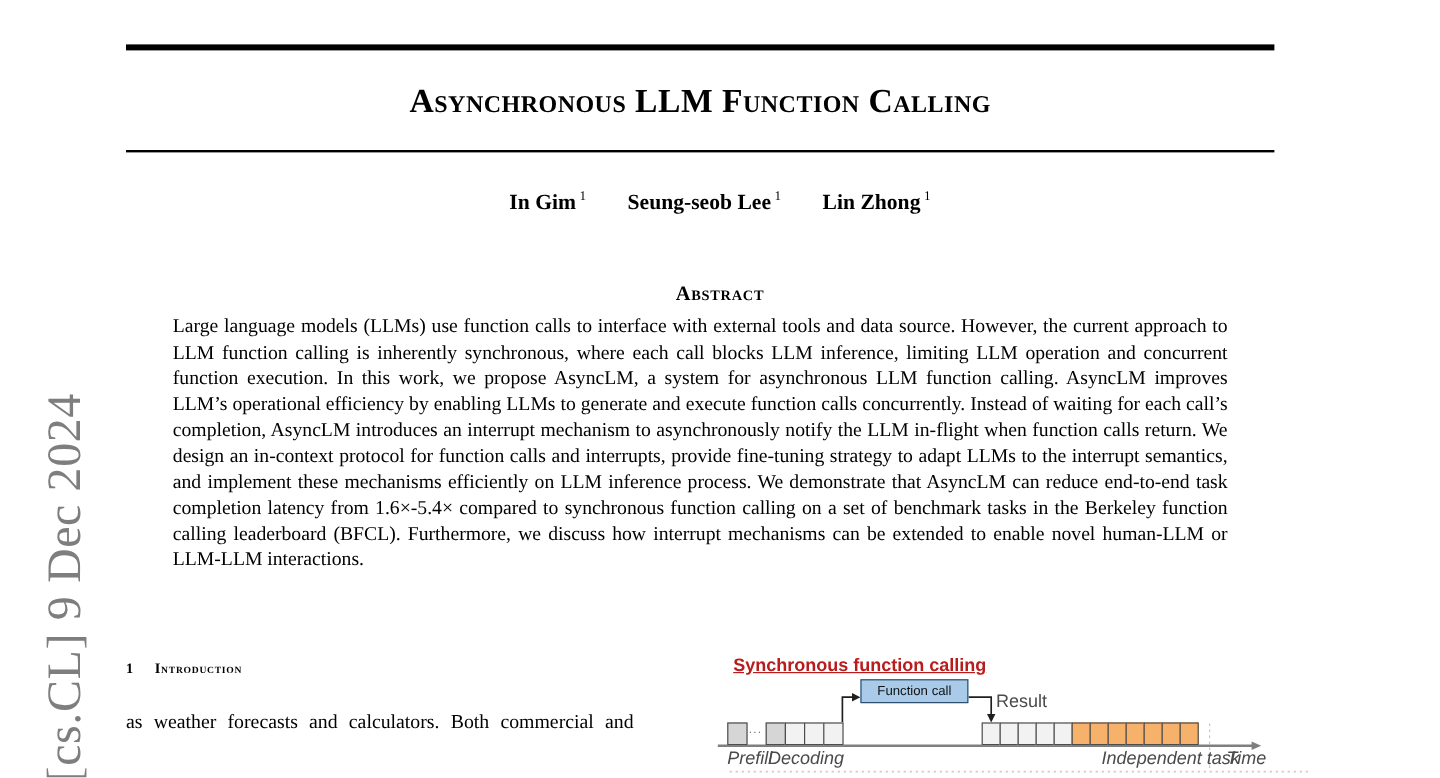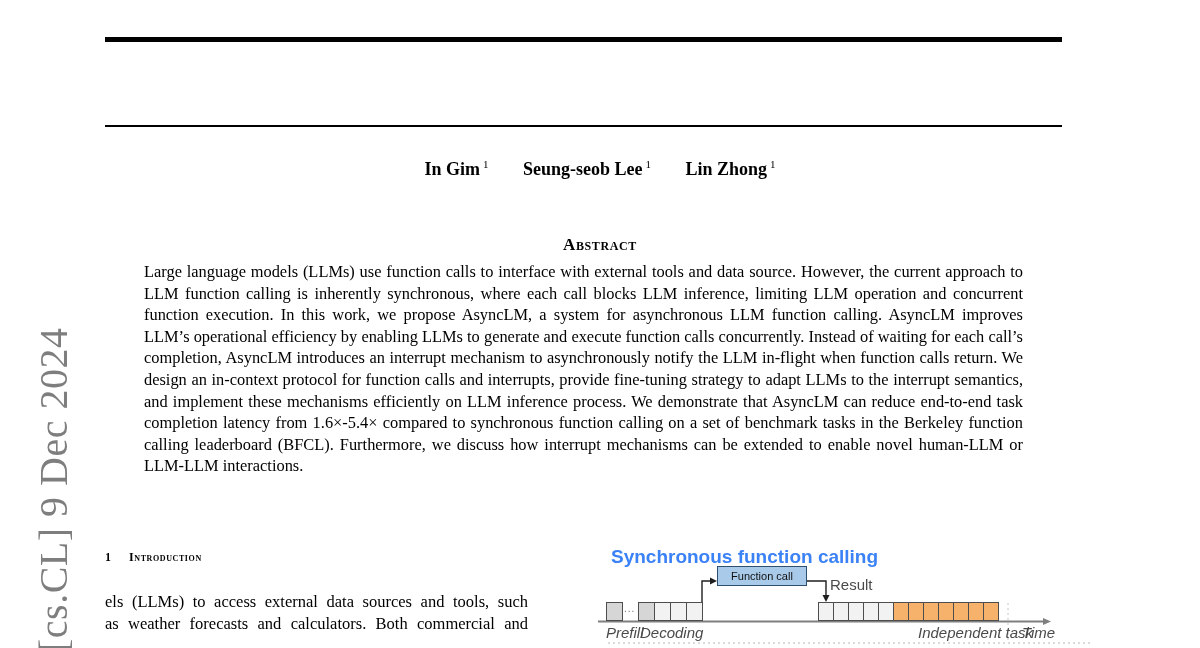--- a/index.html
+++ b/index.html
@@ -43,21 +43,21 @@
   .intro-col{position:absolute;left:105px;top:591px;width:423px;font-size:16.5px;}
   .just-line{
     text-align:justify;text-align-last:justify;line-height:22px;height:22px;
     white-space:normal;overflow:visible;
   }
   
   .figure{
     position:absolute;left:598px;top:545px;width:502px;height:103px;
     font-family:"Liberation Sans",sans-serif;
   }
-  .fig-title{position:absolute;left:13px;top:1px;font-size:19px;font-weight:700;color:#3b82f6;}
+  .fig-title{position:absolute;left:13px;top:1px;font-size:15px;font-weight:700;color:#b91c1c;text-decoration:underline;}
   .fig-svg{position:absolute;left:0;top:0;}
   .fc-box{
     position:absolute;left:119px;top:21px;width:90px;height:20px;
     border:1.4px solid #2f4f6f;box-sizing:border-box;
     display:flex;align-items:center;justify-content:center;
     font-size:11px;color:#111;
   }
   .tl-box{
     position:absolute;top:57px;height:19px;box-sizing:border-box;
     border:1px solid #4d4d4d;
@@ -67,37 +67,37 @@
   .ellipsis{position:absolute;left:26px;top:58px;font-size:10px;color:#777;letter-spacing:1px;}
 </style>
 </head>
 <body>
 
 <div class="page">
 
   <div class="arxiv-stamp" style="color: rgb(126, 126, 126);">[cs.CL] 9 Dec 2024</div>
 
   <div class="rule-thick"></div>
+  <h1 class="title">Asynchronous LLM Function Calling</h1>
   <div class="rule-thin"></div>
 
   <div class="authors">
     <span class="author"><span>In Gim</span><sup>1</sup></span>
     <span class="author"><span>Seung-seob Lee</span><sup>1</sup></span>
     <span class="author"><span>Lin Zhong</span><sup>1</sup></span>
   </div>
 
   <h2 class="abstract-heading">Abstract</h2>
   <p class="abstract-text">Large language models (LLMs) use function calls to interface with external tools and data source. However, the current approach to LLM function calling is inherently synchronous, where each call blocks LLM inference, limiting LLM operation and concurrent function execution. In this work, we propose AsyncLM, a system for asynchronous LLM function calling. AsyncLM improves LLM’s operational efficiency by enabling LLMs to generate and execute function calls concurrently. Instead of waiting for each call’s completion, AsyncLM introduces an interrupt mechanism to asynchronously notify the LLM in-flight when function calls return. We design an in-context protocol for function calls and interrupts, provide fine-tuning strategy to adapt LLMs to the interrupt semantics, and implement these mechanisms efficiently on LLM inference process. We demonstrate that AsyncLM can reduce end-to-end task completion latency from 1.6×-5.4× compared to synchronous function calling on a set of benchmark tasks in the Berkeley function calling leaderboard (BFCL). Furthermore, we discuss how interrupt mechanisms can be extended to enable novel human-LLM or LLM-LLM interactions.</p>
 
   <div class="section-heading">
     <span class="sec-num">1</span><span class="sec-title">Introduction</span>
   </div>
 
   <div class="intro-col">
-    <div class="just-line">els (LLMs) to access external data sources and tools, such</div>
     <div class="just-line">as weather forecasts and calculators. Both commercial and</div>
   </div>
 
   <div class="figure">
     <svg class="fig-svg" width="502" height="103" viewBox="0 0 502 103">
 
       <line x1="0" y1="76.5" x2="447" y2="76.5" stroke="#7f7f7f" stroke-width="2"></line>
       <polygon points="453,76.5 445,73 445,80" fill="#7f7f7f"></polygon>
 
       <path d="M104,57 L104,36 L112,36" fill="none" stroke="#1f1f1f" stroke-width="1.4"></path>

